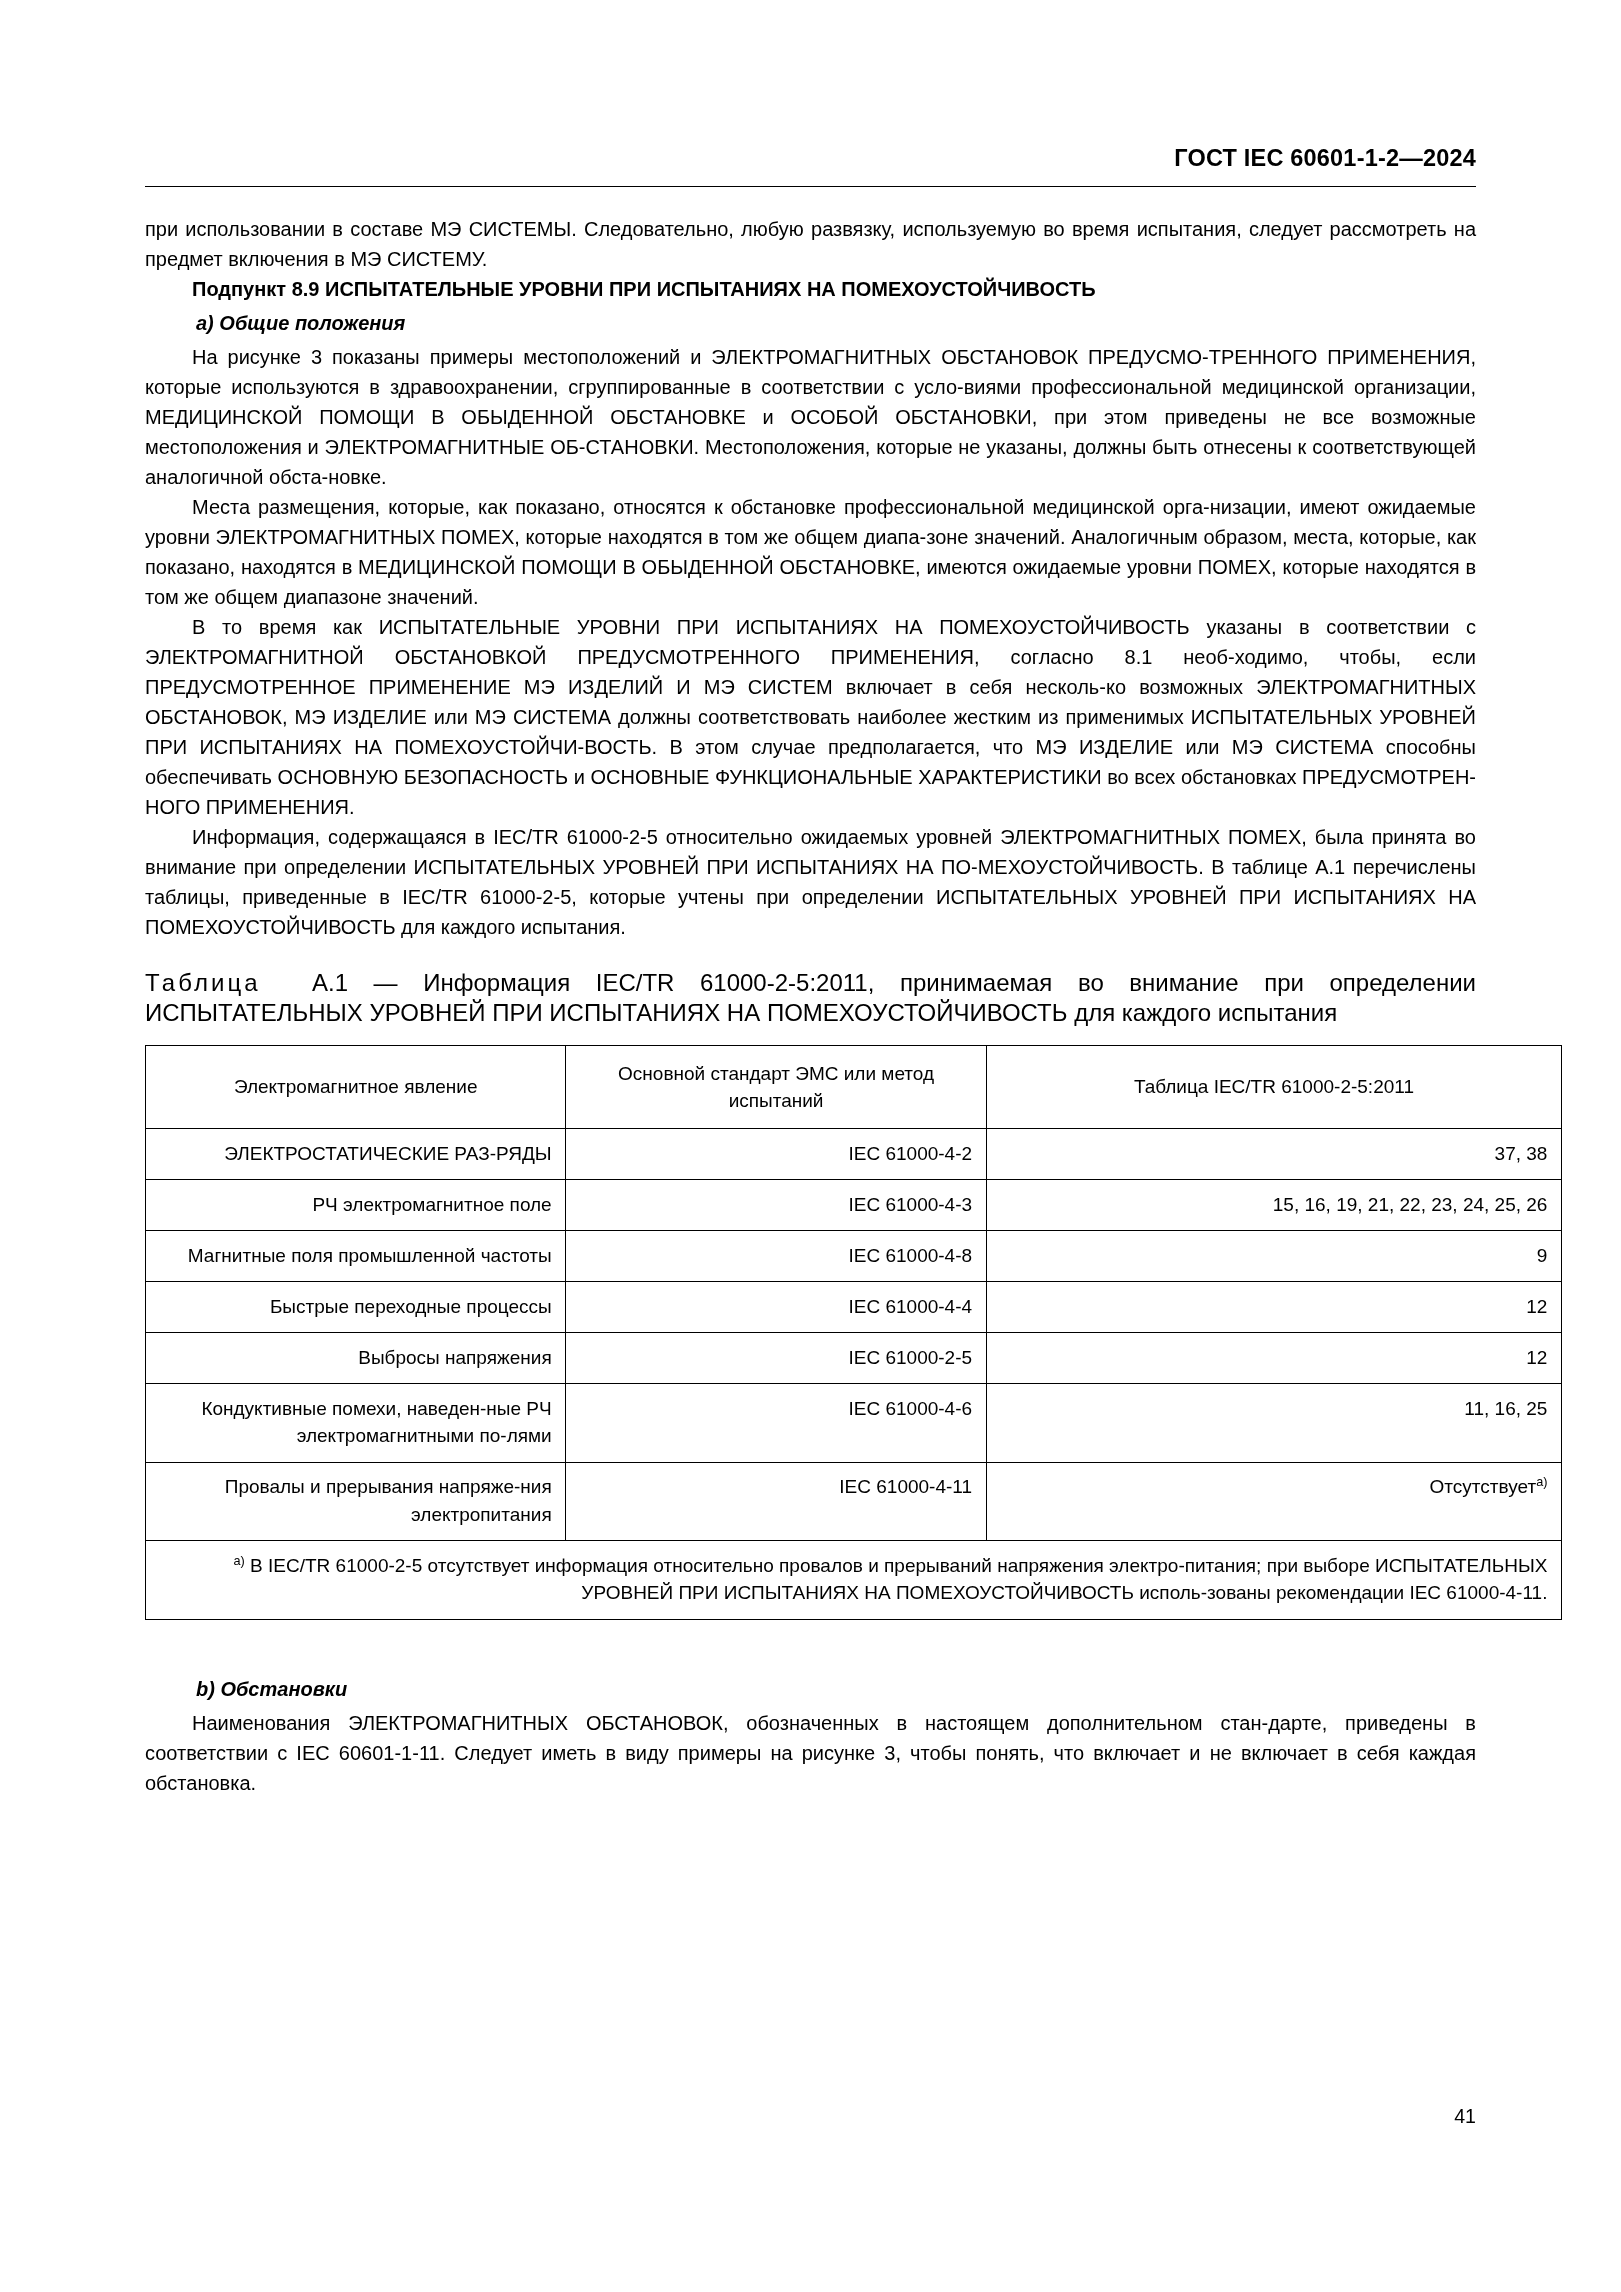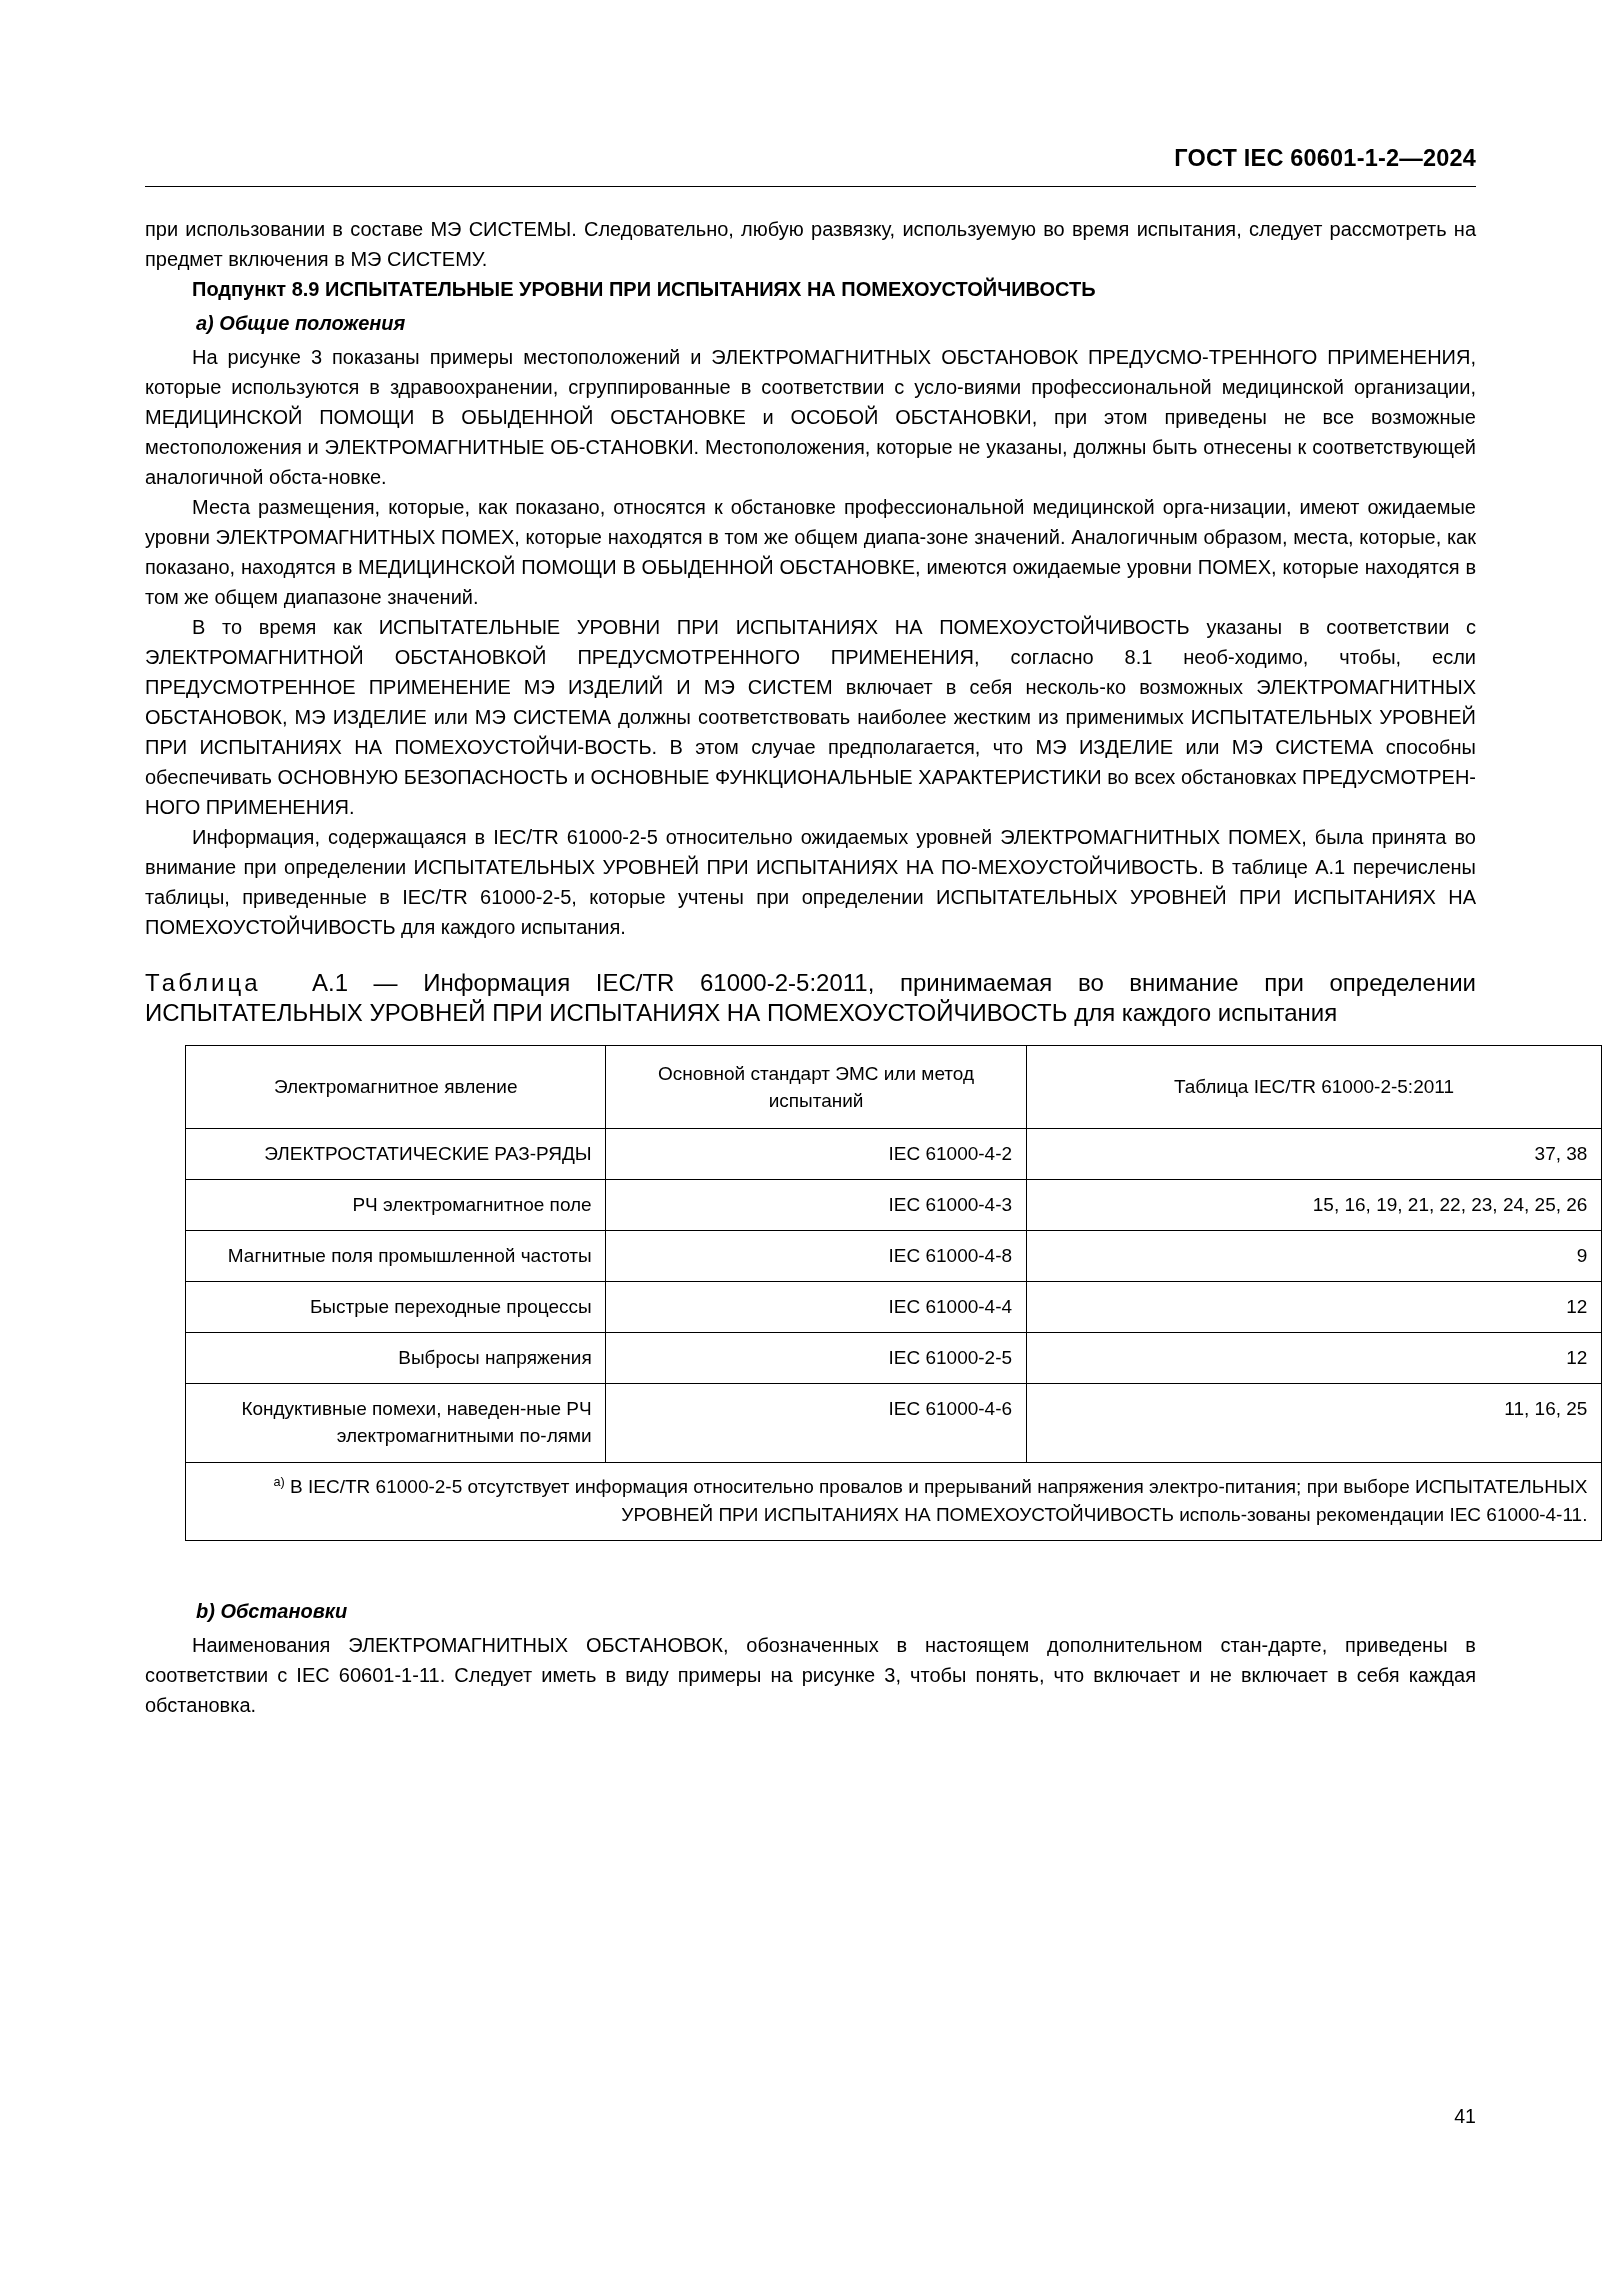--- a/index.html
+++ b/index.html
@@ -76,21 +76,20 @@
     margin: 0;
   }
   .table-caption .sp {
     letter-spacing: 3.1px;
   }
   table.main {
     border-collapse: collapse;
     width: 1331px;
     margin-top: 17.6px;
     table-layout: fixed;
-    margin-left: 40px;
   }
   table.main td, table.main th {
     border: 1.5px solid #000;
     font-size: 19px;
     line-height: 27.4px;
     font-weight: normal;
     vertical-align: top;
     padding: 10.8px 13.7px 11.8px 13.7px;
     text-align: right;
   }
@@ -188,20 +187,25 @@
           <td class="col1">Выбросы напряжения</td>
           <td class="col2">IEC 61000-2-5</td>
           <td class="col3">12</td>
         </tr>
         <tr>
           <td class="col1 justify-cell">Кондуктивные помехи, наведен-ные РЧ электромагнитными по-лями</td>
           <td class="col2">IEC 61000-4-6</td>
           <td class="col3">11, 16, 25</td>
         </tr>
         <tr>
+          <td class="col1 justify-cell">Провалы и прерывания напряже-ния электропитания</td>
+          <td class="col2">IEC 61000-4-11</td>
+          <td class="col3"><span>Отсутствует</span><sup>a)</sup></td>
+        </tr>
+        <tr>
           <td class="note-cell" colspan="3"><sup>a)</sup><span> В IEC/TR 61000-2-5 отсутствует информация относительно провалов и прерываний напряжения электро-питания; при выборе ИСПЫТАТЕЛЬНЫХ УРОВНЕЙ ПРИ ИСПЫТАНИЯХ НА ПОМЕХОУСТОЙЧИВОСТЬ исполь-зованы рекомендации IEC 61000-4-11.</span></td>
         </tr>
       </tbody>
     </table>
 
     <div class="spacer-m"></div>
 
     <p class="italic-head after-table">b) Обстановки</p>
 
     <p class="indent">Наименования ЭЛЕКТРОМАГНИТНЫХ ОБСТАНОВОК, обозначенных в настоящем дополнительном стан-дарте, приведены в соответствии с IEC 60601-1-11. Следует иметь в виду примеры на рисунке 3, чтобы понять, что включает и не включает в себя каждая обстановка.</p>

